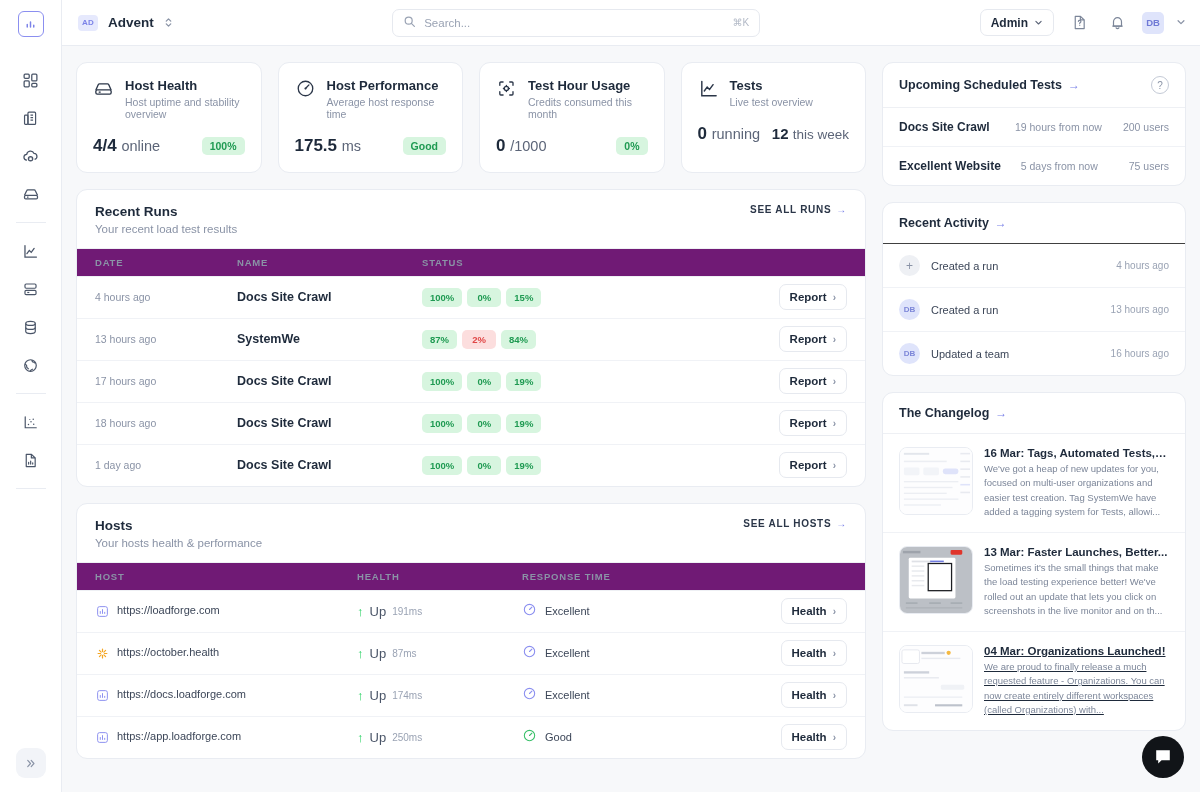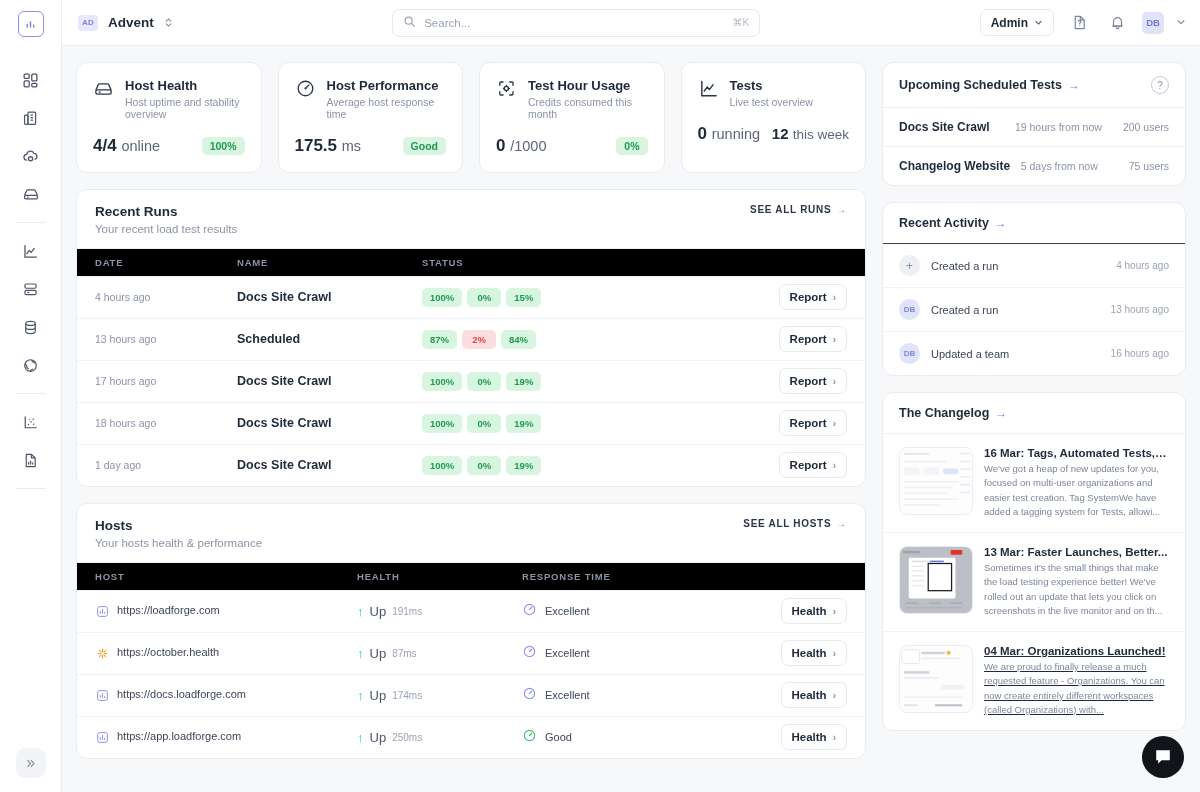--- a/index.html
+++ b/index.html
@@ -92,21 +92,21 @@
 
   
   .sec-head { padding: 14px 18px 13px 18px; display:flex; align-items:flex-start; justify-content:space-between; }
   .sec-title { font-size: 13.5px; font-weight: bold; color:#1e2a3b; }
   .sec-sub { font-size: 11.5px; color:#8a93a6; margin-top: 4px; }
   .sec-link { font-size: 10px; font-weight: bold; letter-spacing: .7px; color:#2b3648; display:flex; align-items:center; gap:5px; }
   .sec-link i { color:#7b82e8; font-style: normal; }
 
   table { width:100%; border-collapse: collapse; }
   thead th {
-    background:#000000; border-top:1px solid #eef0f4; border-bottom:1px solid #eef0f4;
+    background:#701a75; border-top:1px solid #eef0f4; border-bottom:1px solid #eef0f4;
     font-size: 9.5px; letter-spacing:.8px; font-weight:bold; color:#8a93a6;
     text-align:left; padding: 8px 0 8px 0; text-transform: uppercase;
   }
   tbody td { border-bottom:1px solid #f0f2f6; padding: 0; vertical-align: middle; }
   tbody tr:last-child td { border-bottom: none; }
   .c-date { width: 160px; padding-left: 18px; }
   .c-name { width: 185px; }
   .c-status { }
   .c-act { width: 110px; padding-right: 18px; text-align: right; }
   .rowcell { height: 41px; display:flex; align-items:center; }
@@ -461,21 +461,21 @@
                   </td>
               </tr>
               <tr>
                 <td class="c-date">
                     <div class="rowcell">
                       <span class="t-date">13 hours ago</span>
                     </div>
                   </td>
                 <td class="c-name">
                     <div class="rowcell">
-                      <span class="t-name">Scheduled</span>
+                      <span class="t-name">SystemWe</span>
                     </div>
                   </td>
                 <td class="c-status">
                     <div class="rowcell">
                       <div class="badges">
                   <span class="bdg g">87%</span>
                   <span class="bdg r">2%</span>
                   <span class="bdg g">84%</span>
                 </div>
                     </div>
@@ -787,21 +787,21 @@
                 <i>→</i>
             </div>
             <div class="r-help">?</div>
           </div>
           <div class="sched-row">
             <span class="sched-name">Docs Site Crawl</span>
             <span class="sched-when">19 hours from now</span>
             <span class="sched-users">200 users</span>
           </div>
           <div class="sched-row">
-            <span class="sched-name">Changelog Website</span>
+            <span class="sched-name">Excellent Website</span>
             <span class="sched-when">5 days from now</span>
             <span class="sched-users">75 users</span>
           </div>
         </div>
 
         <div class="card">
           <div class="r-head" style="border-bottom:1px solid #404040;">
             <div class="r-title">
               <span>Recent Activity</span>
                 <i>→</i>

